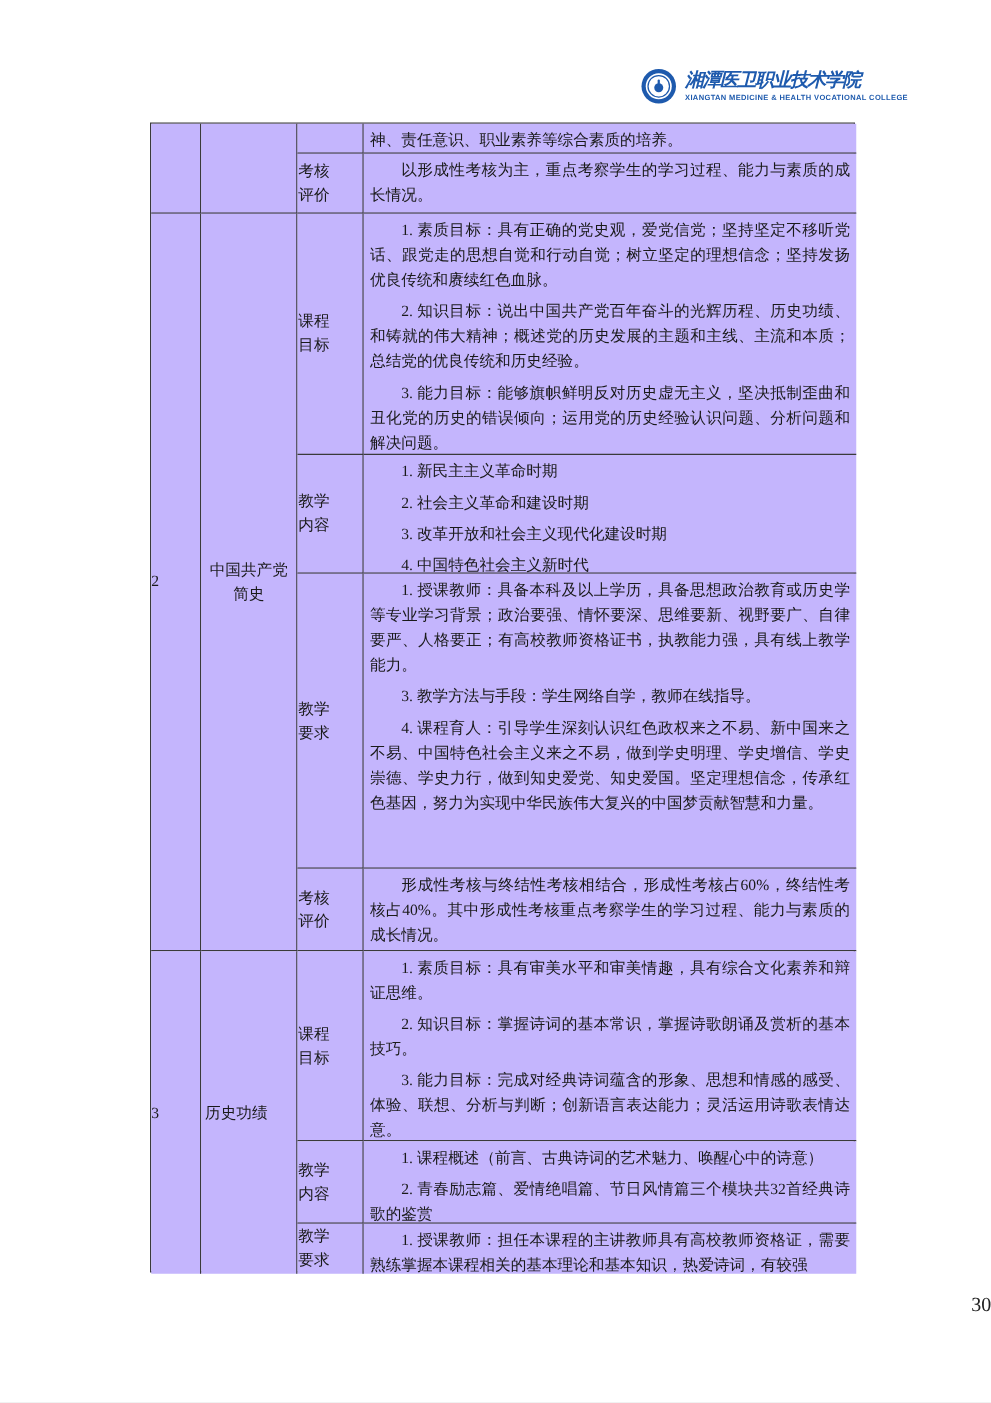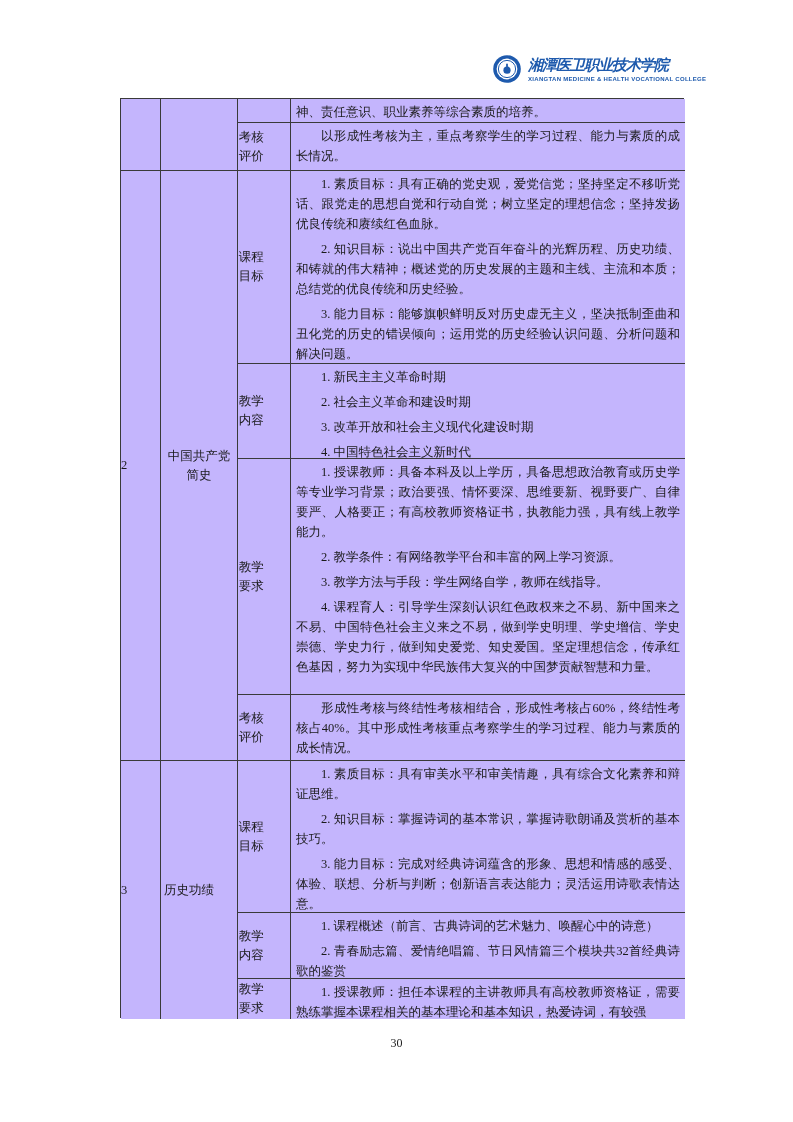--- a/index.html
+++ b/index.html
@@ -1,21 +1,21 @@
 <!DOCTYPE html>
 <html><head>
 <meta charset="utf-8">
 <style>
   html,body{margin:0;padding:0;background:#e8e8e8;}
   .page{
     position:relative;width:793px;height:1122px;margin:0 auto;background:#ffffff;
     font-family:"Liberation Serif","DejaVu Serif",serif;color:#1a1a1a;overflow:hidden;
   }
   
-  .logo{position:absolute;left:492px;top:54px;display:flex;align-items:center;gap:6px;}
+  .logo{position:absolute;left:512px;top:54px;display:flex;align-items:center;gap:6px;}
   .logo-text{display:flex;flex-direction:column;}
   .logo-zh{
     font-size:15px;font-weight:bold;font-style:italic;color:#1e5aad;
     letter-spacing:-1px;white-space:nowrap;line-height:20px;
   }
   .logo-en{
     font-size:6px;font-weight:bold;color:#1e5aad;letter-spacing:0.3px;
     white-space:nowrap;line-height:8px;font-family:"Liberation Sans","DejaVu Sans",sans-serif;
   }
   
@@ -32,21 +32,21 @@
   .lastcol{border-right:none;}
   .lastrow{border-bottom:none;}
   .mid{display:flex;align-items:center;text-align:center;}
   .catlabel{width:2.1em;line-height:19px;word-break:break-all;text-align:center;}
   .namelabel{line-height:19px;word-break:break-all;text-align:center;padding:0 3px;}
   .body{padding:3px 5px 0;text-align:justify;line-height:20px;}
   .body p{margin:0;text-indent:2em;}
   .body p + p{margin-top:5px;}
   .body p.flush{text-indent:0;}
   
-  .pagenum{position:absolute;left:0;right:0;top:1036px;text-align:center;font-size:12px;color:#222;}
+  .pagenum{position:absolute;left:0;right:0;top:1036px;text-align:right;font-size:16px;color:#222;}
 </style>
 </head>
 <body>
 
 <div class="page">
 
   <div class="logo">
     <svg width="30" height="30" viewBox="0 0 30 30">
       <circle cx="15" cy="15" r="13.8" fill="#1e5aad"></circle>
       <circle cx="15" cy="15" r="10.4" fill="#ffffff"></circle>
@@ -99,21 +99,20 @@
       <p>2. 社会主义革命和建设时期</p>
       <p>3. 改革开放和社会主义现代化建设时期</p>
       <p>4. 中国特色社会主义新时代</p>
     </div>
 
     <div class="cell mid" style="grid-column:3;grid-row:5">
       <span class="catlabel">教学要求</span>
     </div>
     <div class="cell lastcol body" style="grid-column:4;grid-row:5">
       <p>1. 授课教师：具备本科及以上学历，具备思想政治教育或历史学等专业学习背景；政治要强、情怀要深、思维要新、视野要广、自律要严、人格要正；有高校教师资格证书，执教能力强，具有线上教学能力。</p>
-      <p>2. 教学条件：有网络教学平台和丰富的网上学习资源。</p>
       <p>3. 教学方法与手段：学生网络自学，教师在线指导。</p>
       <p>4. 课程育人：引导学生深刻认识红色政权来之不易、新中国来之不易、中国特色社会主义来之不易，做到学史明理、学史增信、学史崇德、学史力行，做到知史爱党、知史爱国。坚定理想信念，传承红色基因，努力为实现中华民族伟大复兴的中国梦贡献智慧和力量。</p>
     </div>
 
     <div class="cell mid" style="grid-column:3;grid-row:6">
       <span class="catlabel">考核评价</span>
     </div>
     <div class="cell lastcol body" style="grid-column:4;grid-row:6">
       <p>形成性考核与终结性考核相结合，形成性考核占60%，终结性考核占40%。其中形成性考核重点考察学生的学习过程、能力与素质的成长情况。</p>
     </div>

